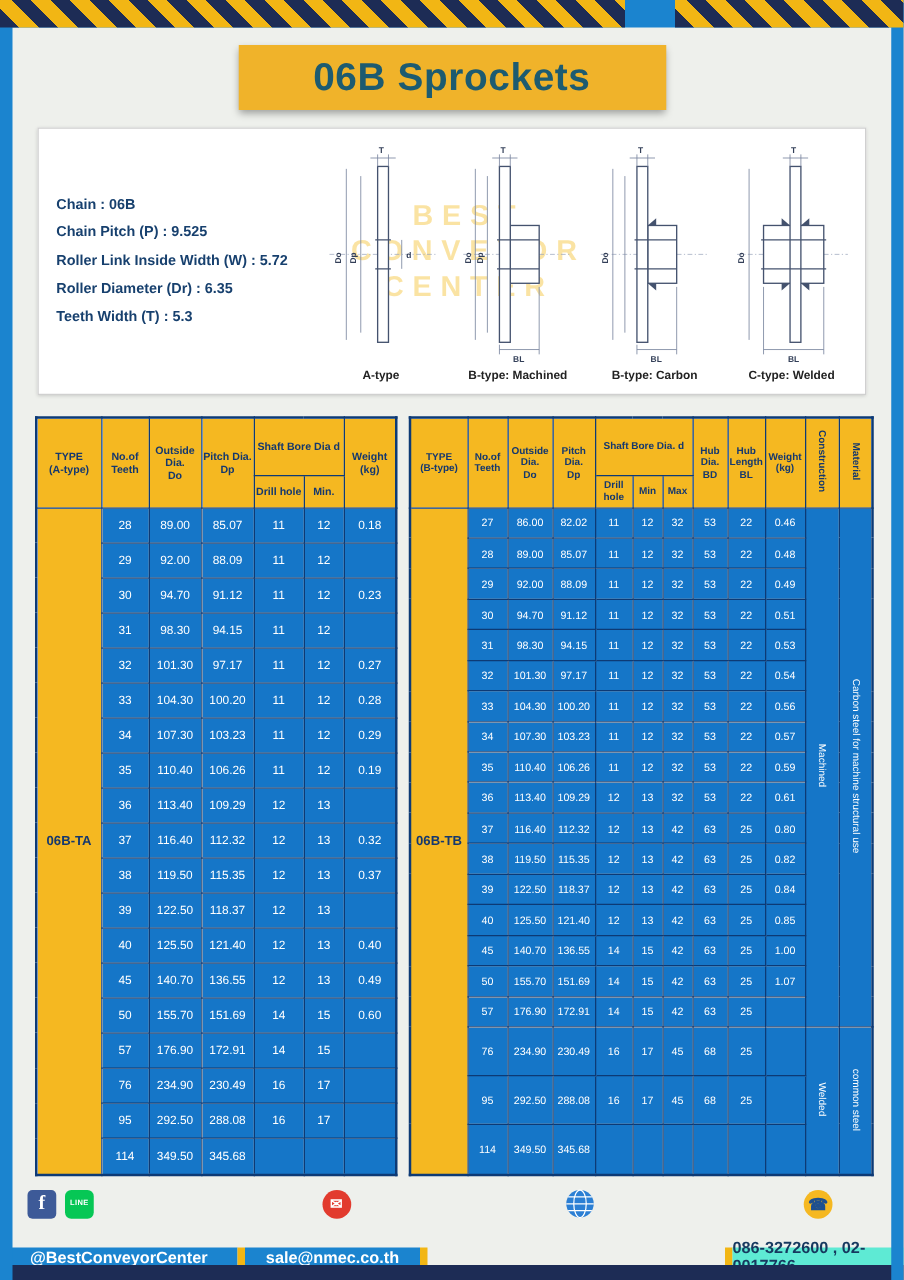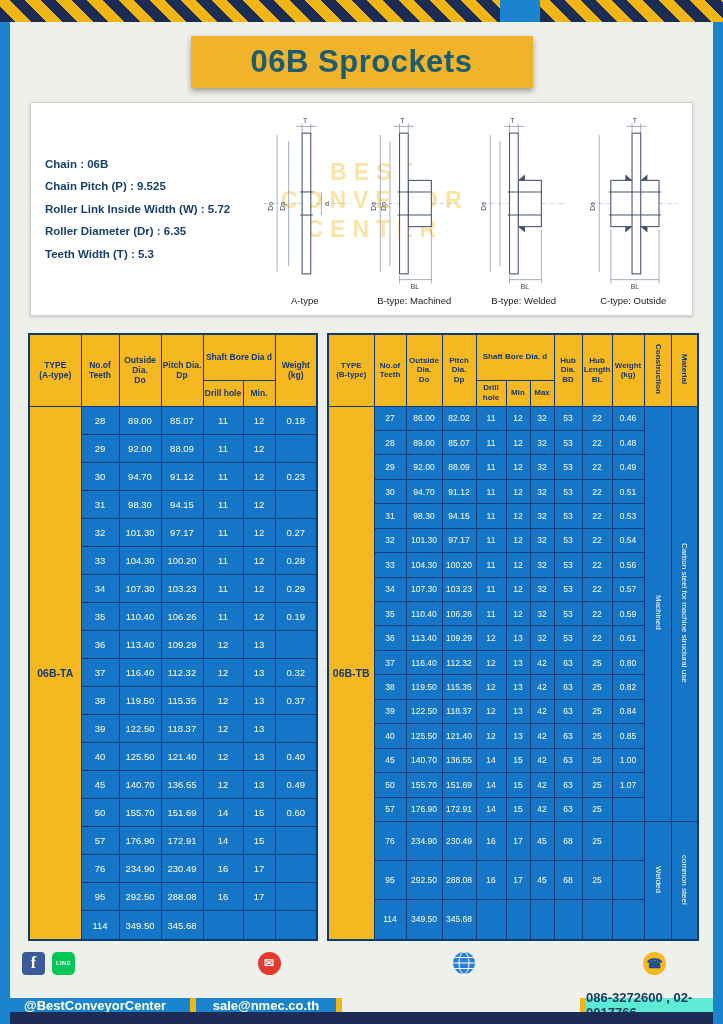--- a/index.html
+++ b/index.html
@@ -11,21 +11,21 @@
   .topbar{position:absolute;top:0;left:0;right:0;height:22px;background:#1b84cf;z-index:6;}
   .hazard{position:absolute;top:0;height:22px;background:repeating-linear-gradient(45deg,#1d2c55 0 11px,#f2b614 11px 22px);}
   .hazard.hl{left:0;width:500px;}
   .hazard.hr{left:540px;right:0;}
   .banner{position:absolute;top:36px;left:50%;transform:translateX(-50%);width:342px;height:52px;background:#f0b32a;display:flex;align-items:center;justify-content:center;box-shadow:0 3px 6px rgba(0,0,0,.35);z-index:4;}
   .banner h1{font-size:31px;color:#1d5b70;font-weight:bold;letter-spacing:.5px;}
   .panel{position:absolute;top:102px;left:30px;width:663px;height:214px;background:#fff;border:1px solid #d0d0d0;box-shadow:0 1px 3px rgba(0,0,0,.18);}
   .specs{position:absolute;left:14px;top:50px;font-weight:bold;color:#17406e;font-size:11.5px;line-height:1.95;z-index:2;}
   .watermark{position:absolute;left:52%;top:46%;transform:translate(-50%,-50%);text-align:center;color:#f6c84a;opacity:.5;font-weight:bold;font-size:23px;letter-spacing:7px;line-height:1.25;white-space:pre-line;pointer-events:none;z-index:1;}
   .figs{position:absolute;right:4px;top:10px;width:438px;height:196px;display:flex;z-index:2;}
-  .fig{flex:1;display:flex;flex-direction:column;align-items:center;}
+  .fig{flex:1;display:flex;flex-direction:column;align-items:center;font-weight:bold;}
   .fig svg{flex:1;width:106px;}
   .fig .cap{font-size:9.5px;color:#222;margin:1px 0 3px;}
   .part{fill:#fff;stroke:#44526e;stroke-width:1.1;}
   .weld{fill:#44526e;stroke:none;}
   .dim{stroke:#7b87a0;stroke-width:.7;}
   .cl{stroke:#9aa5bb;stroke-width:.6;stroke-dasharray:4 2 1 2;}
   .lbl{font-size:7px;fill:#333f58;font-family:"Liberation Sans",sans-serif;}
   .tables{position:absolute;top:333px;left:28px;width:667px;height:608px;display:flex;gap:9px;z-index:2;}
   table{border-collapse:collapse;table-layout:fixed;height:100%;border:2px solid #0d3a75;}
   #table-a{width:288px;}
@@ -148,21 +148,21 @@
           <line class="dim" x1="40" y1="18" x2="40" y2="8"></line>
           <line class="dim" x1="49" y1="18" x2="49" y2="8"></line>
           <line class="dim" x1="34" y1="11" x2="55" y2="11"></line>
           <line class="dim" x1="40" y1="166" x2="40" y2="174"></line>
           <line class="dim" x1="73" y1="118" x2="73" y2="174"></line>
           <line class="dim" x1="40" y1="170" x2="73" y2="170"></line>
           <text class="lbl" x="43" y="7" text-anchor="middle">T</text>
           <text class="lbl" x="16" y="94" transform="rotate(-90 16 94)" text-anchor="middle">Do</text>
           <text class="lbl" x="56" y="180" text-anchor="middle">BL</text>
         </svg>
-        <div class="cap">B-type: Welded</div>
+        <div class="cap">B-type: Carbon</div>
       </div>
 
       <div class="fig">
         <svg viewBox="0 0 110 182">
           <line class="cl" x1="10" y1="91" x2="102" y2="91"></line>
           <line class="dim" x1="20" y1="20" x2="20" y2="162"></line>
           <rect class="part" x="32" y="67" width="50" height="48"></rect>
           <rect class="part" x="54" y="18" width="9" height="146"></rect>
           <path class="weld" d="M54 67 l-7 -6 v6 z"></path>
           <path class="weld" d="M63 67 l7 -6 v6 z"></path>
@@ -173,21 +173,21 @@
           <line class="dim" x1="54" y1="18" x2="54" y2="8"></line>
           <line class="dim" x1="63" y1="18" x2="63" y2="8"></line>
           <line class="dim" x1="48" y1="11" x2="69" y2="11"></line>
           <line class="dim" x1="32" y1="118" x2="32" y2="174"></line>
           <line class="dim" x1="82" y1="118" x2="82" y2="174"></line>
           <line class="dim" x1="32" y1="170" x2="82" y2="170"></line>
           <text class="lbl" x="57" y="7" text-anchor="middle">T</text>
           <text class="lbl" x="16" y="94" transform="rotate(-90 16 94)" text-anchor="middle">Do</text>
           <text class="lbl" x="57" y="180" text-anchor="middle">BL</text>
         </svg>
-        <div class="cap">C-type: Outside</div>
+        <div class="cap">C-type: Welded</div>
       </div>
 
     </div>
   </div>
 
   <div class="tables">
     <table id="table-a">
       <colgroup>
         <col style="width:52px">
           <col style="width:38px">

